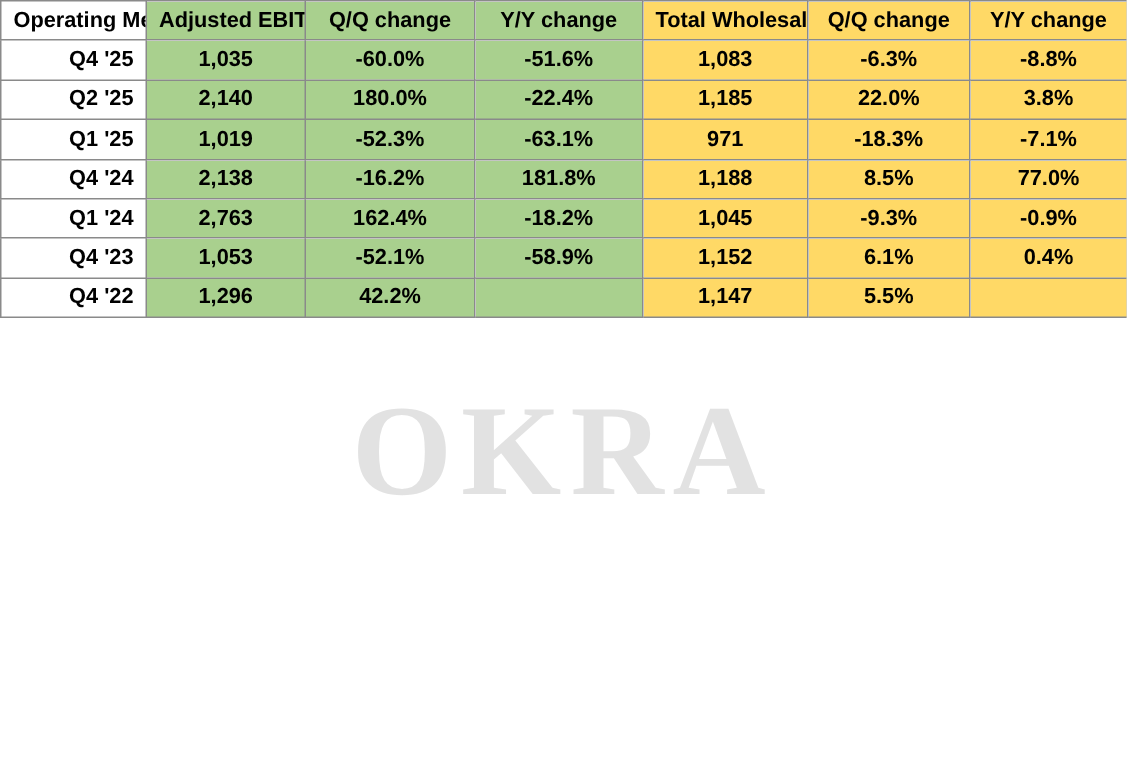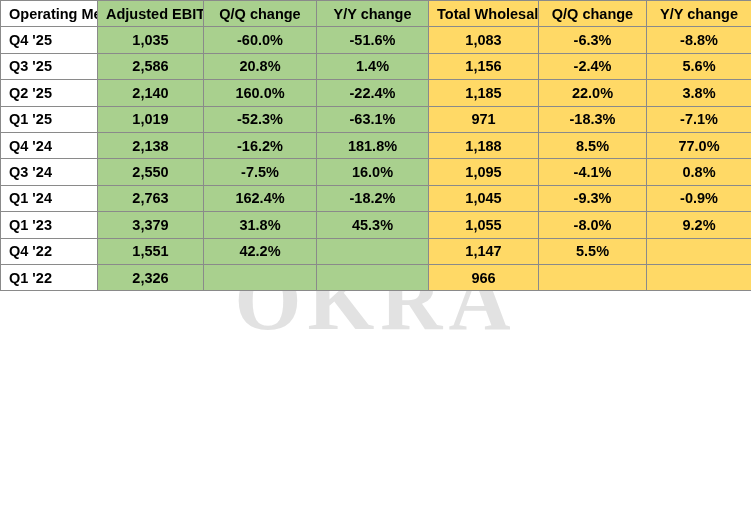--- a/index.html
+++ b/index.html
@@ -59,21 +59,21 @@
   .col-qq1   { width: 113px; }
   .col-yy1   { width: 112px; }
   .col-units { width: 110px; }
   .col-qq2   { width: 108px; }
   .col-yy2   { width: 105px; }
 
   .g { background: #a9d08e; }
   .y { background: #ffd966; }
   .w { background: #ffffff; }
 
-  td.label { text-align: left; padding-right: 10px; }
+  td.label { text-align: right; padding-right: 10px; }
   td.num { text-align: center; }
   th.hdr-label { text-align: left; padding-left: 10px; }
 </style>
 </head>
 <body>
 
 <div class="watermark">OKRA</div>
 
 <table class="metrics">
   <colgroup>
@@ -100,32 +100,23 @@
       <tr>
         <td class="w label">Q4 '25</td>
         <td class="g num">1,035</td>
         <td class="g num">-60.0%</td>
         <td class="g num">-51.6%</td>
         <td class="y num">1,083</td>
         <td class="y num">-6.3%</td>
         <td class="y num">-8.8%</td>
       </tr>
       <tr>
-        <td class="w label">Q3 '25</td>
-        <td class="g num">2,586</td>
-        <td class="g num">20.8%</td>
-        <td class="g num">1.4%</td>
-        <td class="y num">1,156</td>
-        <td class="y num">-2.4%</td>
-        <td class="y num">5.6%</td>
-      </tr>
-      <tr>
         <td class="w label">Q2 '25</td>
         <td class="g num">2,140</td>
-        <td class="g num">160.0%</td>
+        <td class="g num">180.0%</td>
         <td class="g num">-22.4%</td>
         <td class="y num">1,185</td>
         <td class="y num">22.0%</td>
         <td class="y num">3.8%</td>
       </tr>
       <tr>
         <td class="w label">Q1 '25</td>
         <td class="g num">1,019</td>
         <td class="g num">-52.3%</td>
         <td class="g num">-63.1%</td>
@@ -136,58 +127,40 @@
       <tr>
         <td class="w label">Q4 '24</td>
         <td class="g num">2,138</td>
         <td class="g num">-16.2%</td>
         <td class="g num">181.8%</td>
         <td class="y num">1,188</td>
         <td class="y num">8.5%</td>
         <td class="y num">77.0%</td>
       </tr>
       <tr>
-        <td class="w label">Q3 '24</td>
-        <td class="g num">2,550</td>
-        <td class="g num">-7.5%</td>
-        <td class="g num">16.0%</td>
-        <td class="y num">1,095</td>
-        <td class="y num">-4.1%</td>
-        <td class="y num">0.8%</td>
-      </tr>
-      <tr>
         <td class="w label">Q1 '24</td>
         <td class="g num">2,763</td>
         <td class="g num">162.4%</td>
         <td class="g num">-18.2%</td>
         <td class="y num">1,045</td>
         <td class="y num">-9.3%</td>
         <td class="y num">-0.9%</td>
       </tr>
       <tr>
-        <td class="w label">Q1 '23</td>
-        <td class="g num">3,379</td>
-        <td class="g num">31.8%</td>
-        <td class="g num">45.3%</td>
-        <td class="y num">1,055</td>
-        <td class="y num">-8.0%</td>
-        <td class="y num">9.2%</td>
+        <td class="w label">Q4 '23</td>
+        <td class="g num">1,053</td>
+        <td class="g num">-52.1%</td>
+        <td class="g num">-58.9%</td>
+        <td class="y num">1,152</td>
+        <td class="y num">6.1%</td>
+        <td class="y num">0.4%</td>
       </tr>
       <tr>
         <td class="w label">Q4 '22</td>
-        <td class="g num">1,551</td>
+        <td class="g num">1,296</td>
         <td class="g num">42.2%</td>
         <td class="g num"></td>
         <td class="y num">1,147</td>
         <td class="y num">5.5%</td>
         <td class="y num"></td>
       </tr>
-      <tr>
-        <td class="w label">Q1 '22</td>
-        <td class="g num">2,326</td>
-        <td class="g num"></td>
-        <td class="g num"></td>
-        <td class="y num">966</td>
-        <td class="y num"></td>
-        <td class="y num"></td>
-      </tr>
     </tbody>
 </table>
 
 </body></html>

